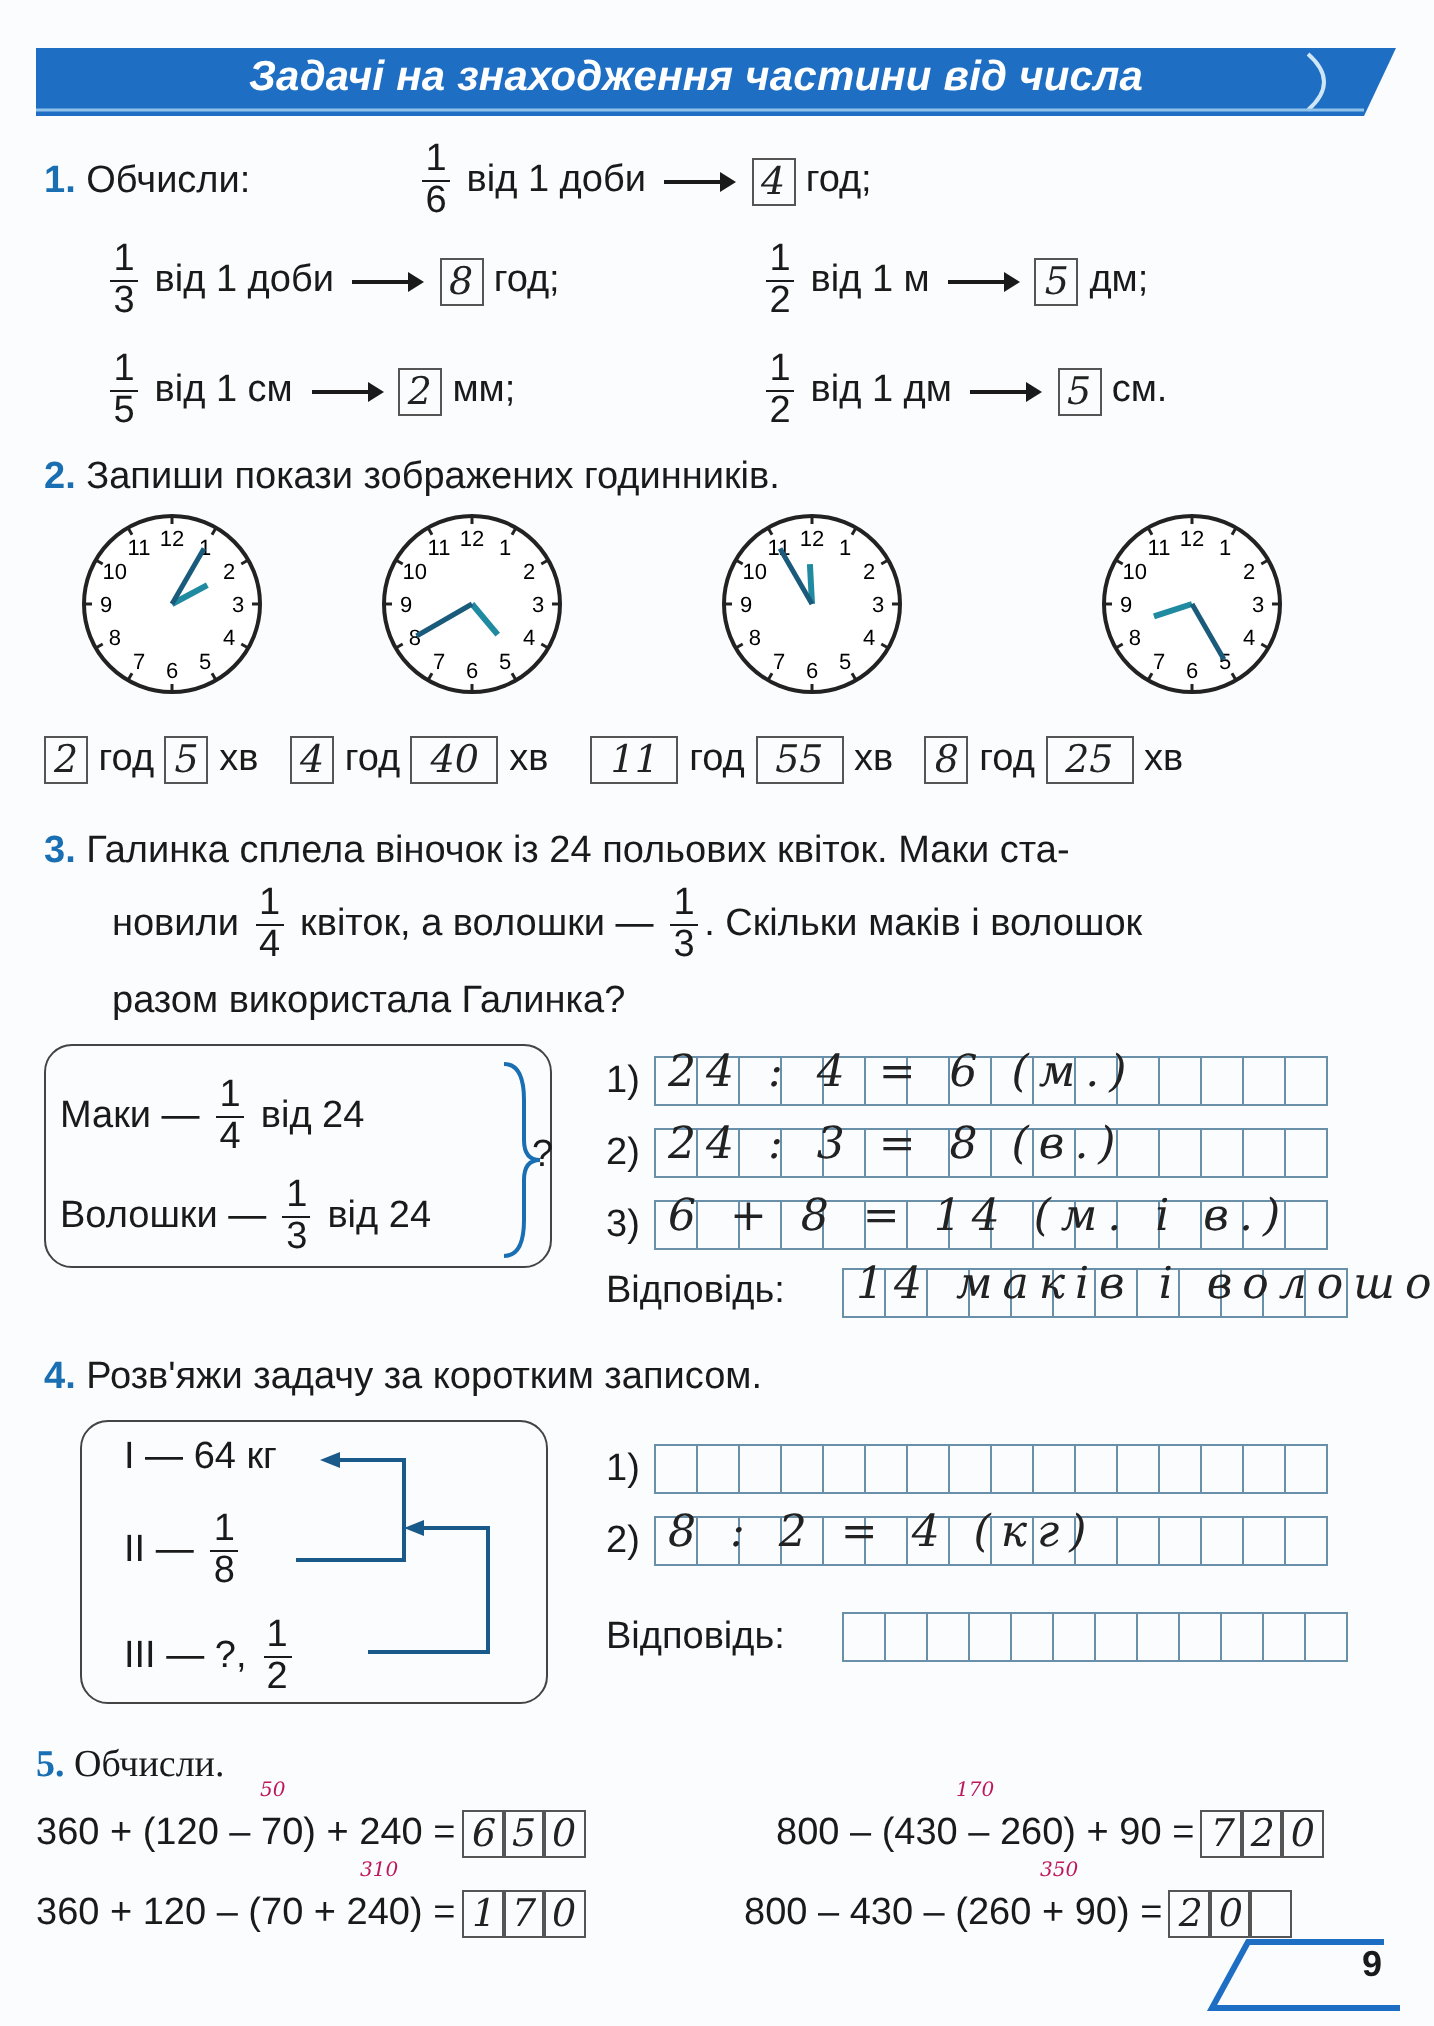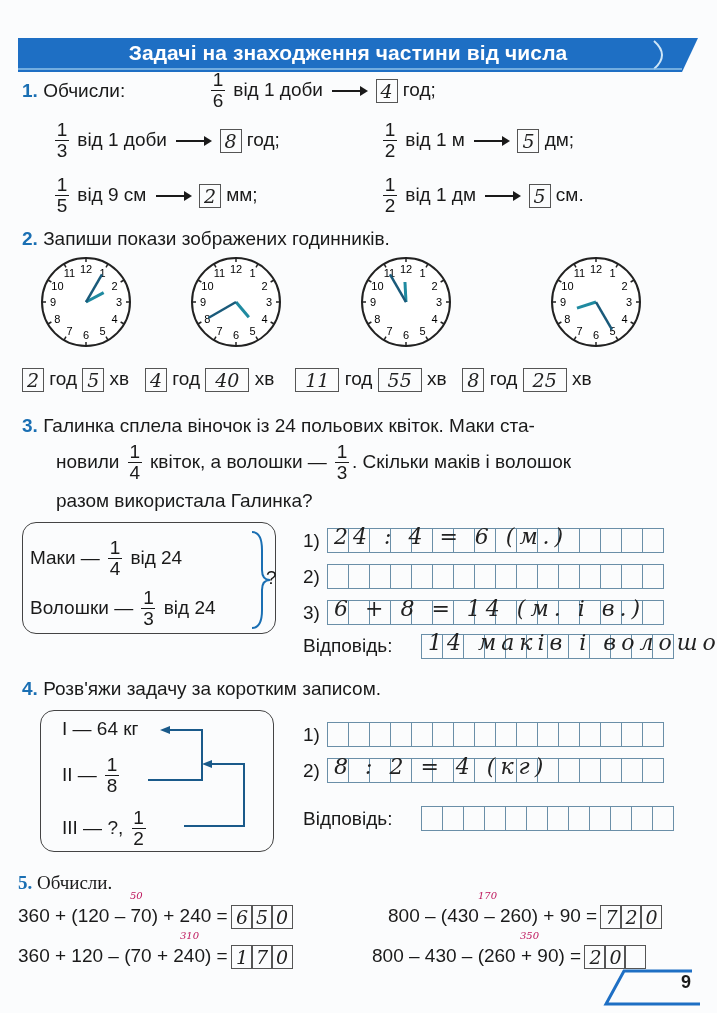--- a/index.html
+++ b/index.html
@@ -1,19 +1,19 @@
 <!DOCTYPE html>
 <html><head>
 <meta charset="utf-8">
 <style>
   html,body{margin:0;padding:0;}
   body{width:717px;height:1013px;background:#fbfcfd;position:relative;overflow:hidden;
        font-family:"Liberation Sans",sans-serif;color:#1a1a1a;}
   .abs{position:absolute;}
-  .banner{left:18px;top:36px;width:680px;height:38px;}
+  .banner{left:18px;top:22px;width:680px;height:38px;font-style:italic;}
   .banner svg{position:absolute;left:0;top:0;}
   .banner-title{position:absolute;left:0;top:5px;width:660px;text-align:center;color:#fff;
        font-size:21px;font-weight:bold;letter-spacing:0.1px;}
   .num{color:#1a6fb3;font-weight:bold;}
   .t{font-size:19px;white-space:nowrap;}
   .frac{display:inline-flex;flex-direction:column;align-items:center;vertical-align:middle;
        font-size:19px;line-height:20px;margin:0 3px;}
   .frac .bar{width:14px;border-top:1.5px solid #1a1a1a;}
   .hand{font-family:"DejaVu Serif",serif;font-style:italic;color:#222;}
   .box{display:inline-block;border:1.5px solid #555;height:22px;min-width:18px;text-align:center;
@@ -76,21 +76,21 @@
   <span class="arrow"></span>
   <span class="box hand">5</span>
   <span>дм;</span>
 </div>
 <div class="abs t" style="left:52px;top:175px;">
   <span class="frac">
       <span>1</span>
       <span class="bar"></span>
       <span>5</span>
     </span>
-  <span>від 9 см</span>
+  <span>від 1 см</span>
   <span class="arrow"></span>
   <span class="box hand">2</span>
   <span>мм;</span>
 </div>
 <div class="abs t" style="left:380px;top:175px;">
   <span class="frac">
       <span>1</span>
       <span class="bar"></span>
       <span>2</span>
     </span>
@@ -364,20 +364,21 @@
     <div class="cell"></div>
     <div class="cell"></div>
     <div class="cell"></div>
     <div class="cell"></div>
     <div class="cell"></div>
     <div class="cell"></div>
     <div class="cell"></div>
     <div class="cell"></div>
     <div class="cell"></div>
     <div class="cell"></div>
+    <span class="hw">24 : 3 = 8 (в.)</span>
   </div>
 <div class="abs t" style="left: 303px; top: 602px;">3)</div>
 <div class="cellrow" style="top: 600px; left: 328px; justify-content: center;">
     <div class="cell"></div>
     <div class="cell"></div>
     <div class="cell"></div>
     <div class="cell"></div>
     <div class="cell"></div>
     <div class="cell"></div>
     <div class="cell"></div>

